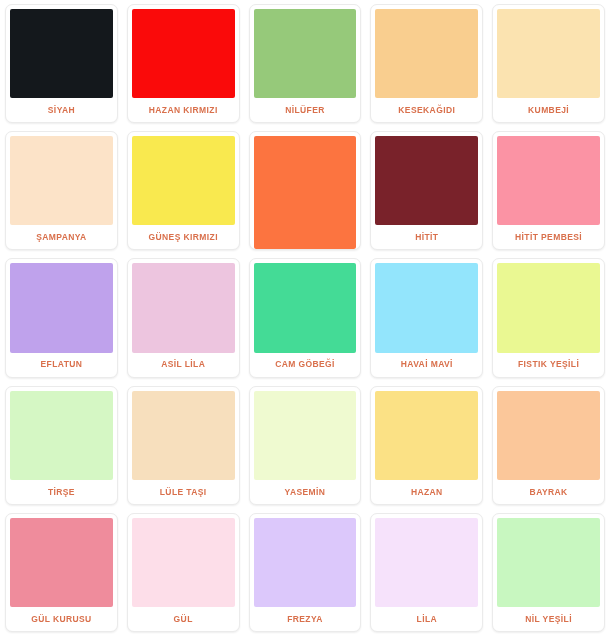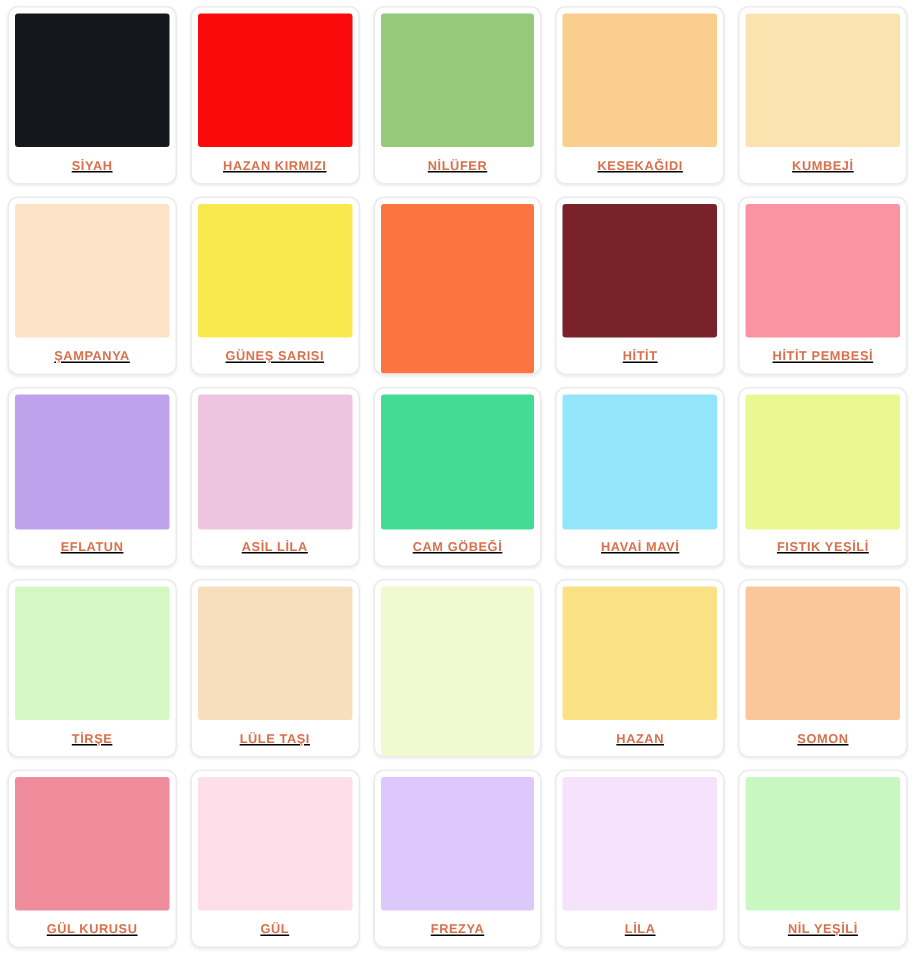--- a/index.html
+++ b/index.html
@@ -16,21 +16,20 @@
   #palette-grid {
     display: grid;
     grid-template-columns: repeat(5, 1fr);
     grid-template-rows: repeat(5, 1fr);
     column-gap: 9px;
     row-gap: 8px;
     width: 610px;
     height: 637px;
     box-sizing: border-box;
     padding: 4px 5px 5px 5px;
-    text-decoration: underline;
   }
   .color-card {
     background: #ffffff;
     border: 1px solid #ebebeb;
     border-radius: 7px;
     box-shadow: 0 1px 2px rgba(0,0,0,0.07);
     display: flex;
     flex-direction: column;
     overflow: hidden;
     box-sizing: border-box;
@@ -80,21 +79,21 @@
     <div class="color-card">
       <div class="swatch" style="background: rgb(251, 227, 176);"></div>
       <div class="card-label">KUMBEJİ</div>
     </div>
     <div class="color-card">
       <div class="swatch" style="background: rgb(252, 227, 200);"></div>
       <div class="card-label">ŞAMPANYA</div>
     </div>
     <div class="color-card">
       <div class="swatch" style="background: rgb(249, 233, 79);"></div>
-      <div class="card-label">GÜNEŞ SARISI</div>
+      <div class="card-label">GÜNEŞ KIRMIZI</div>
     </div>
     <div class="color-card">
       <div class="swatch" style="background: rgb(252, 116, 64);"></div>
     </div>
     <div class="color-card">
       <div class="swatch" style="background: rgb(121, 34, 42);"></div>
       <div class="card-label">HİTİT</div>
     </div>
     <div class="color-card">
       <div class="swatch" style="background: rgb(251, 147, 164);"></div>
@@ -123,28 +122,29 @@
     <div class="color-card">
       <div class="swatch" style="background: rgb(213, 247, 196);"></div>
       <div class="card-label">TİRŞE</div>
     </div>
     <div class="color-card">
       <div class="swatch" style="background: rgb(247, 223, 189);"></div>
       <div class="card-label">LÜLE TAŞI</div>
     </div>
     <div class="color-card">
       <div class="swatch" style="background: rgb(239, 250, 208);"></div>
+      <div class="card-label">YASEMİN</div>
     </div>
     <div class="color-card">
       <div class="swatch" style="background: rgb(251, 225, 133);"></div>
       <div class="card-label">HAZAN</div>
     </div>
     <div class="color-card">
       <div class="swatch" style="background: rgb(251, 199, 154);"></div>
-      <div class="card-label">SOMON</div>
+      <div class="card-label">BAYRAK</div>
     </div>
     <div class="color-card">
       <div class="swatch" style="background: rgb(239, 140, 156);"></div>
       <div class="card-label">GÜL KURUSU</div>
     </div>
     <div class="color-card">
       <div class="swatch" style="background: rgb(253, 222, 233);"></div>
       <div class="card-label">GÜL</div>
     </div>
     <div class="color-card">

